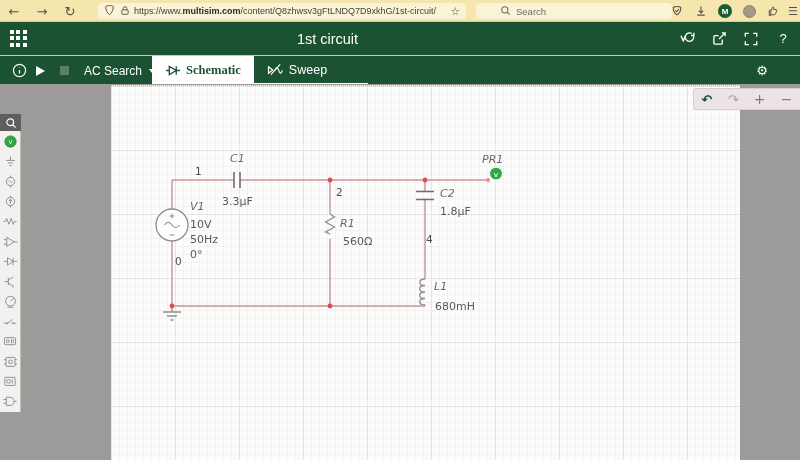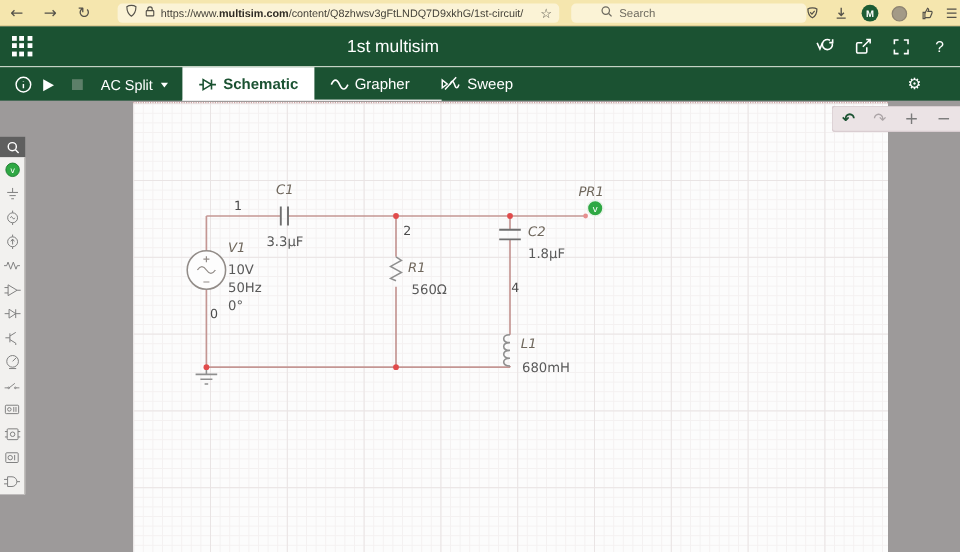--- a/index.html
+++ b/index.html
@@ -69,21 +69,21 @@
   .play-tri { width:0; height:0; border-left:9px solid #fff; border-top:5.5px solid transparent; border-bottom:5.5px solid transparent; }
   .stop { left:60px; width:16px; }
   .stop-sq { width:9px; height:9px; background:#5d7f69; }
   .analysis { left:84px; color:#fff; font-size:12px; gap:7px; }
   .caret-down { width:0; height:0; border-top:4px solid #fff; border-left:3.5px solid transparent; border-right:3.5px solid transparent; margin-top:1px; }
   .tabs { position:absolute; left:152px; top:0; height:29px; display:flex; }
   .tab {
     height:27px; display:flex; align-items:center; gap:5px; padding:0 13px;
     color:#fff; font-size:12.5px; cursor:pointer;
   }
-  .tab.active { background:#fff; color:#1b5232; font-weight:700; height:28px; }
+  .tab.active { background:#fff; color:#1b5232; font-weight:700; height:28px;font-family:Liberation Serif, serif; }
   .tab-underline { position:absolute; left:152px; top:27px; width:216px; height:2px; background:#fff; }
   .gear { position:absolute; right:32px; top:0; height:29px; display:flex; align-items:center; color:#fff; font-size:13px; cursor:pointer; }
 
   
   .workspace { position:absolute; left:0; top:84px; width:800px; height:376px; background:#9d9a9a; }
 
   .sb-search {
     position:absolute; left:0; top:30px; width:21px; height:17px; background:#5f5f5f;
     display:flex; align-items:center; justify-content:center; cursor:pointer;
   }
@@ -188,21 +188,21 @@
       <span></span>
         <span></span>
         <span></span>
         <span></span>
         <span></span>
         <span></span>
         <span></span>
         <span></span>
         <span></span>
     </div>
-    <div class="app-title">1st multisim</div>
+    <div class="app-title">1st circuit</div>
     <div class="appbar-right">
       <div class="hicon">
         <svg width="17" height="15" viewBox="0 0 18 16" fill="none" stroke="#fff" stroke-width="1.4">
           <path d="M2 5 l2.5 5.5 2.2 -5.5"></path>
             <path d="M15.5 5.5 a4.5 4.5 0 1 1 -2 -2.8"></path>
             <path d="M15.8 1.8 v3 h-3"></path>
         </svg>
       </div>
       <div class="hicon">
         <svg width="15" height="15" viewBox="0 0 16 16" fill="none" stroke="#fff" stroke-width="1.4">
@@ -226,36 +226,30 @@
           <path d="M8 4.8 v.4 M8 7.4 V11.2"></path>
       </svg>
     </div>
     <div class="tb-item play">
         <div class="play-tri"></div>
       </div>
     <div class="tb-item stop">
         <div class="stop-sq"></div>
       </div>
     <div class="tb-item analysis">
-      <span>AC Split</span>
+      <span>AC Search</span>
       <div class="caret-down"></div>
     </div>
 
     <div class="tabs">
       <div class="tab active">
         <svg width="16" height="13" viewBox="0 0 17 14" fill="none" stroke="#1b5232" stroke-width="1.4">
           <path d="M1 7 H4.5 M4.5 2.5 V11.5 L12 7 Z M12 2.5 V11.5 M12 7 H16"></path>
         </svg>
         <span>Schematic</span>
-      </div>
-      <div class="tab">
-        <svg width="16" height="12" viewBox="0 0 17 13" fill="none" stroke="#fff" stroke-width="1.5">
-          <path d="M1 7 Q4.75 -1 8.5 7 T16 7"></path>
-        </svg>
-        <span>Grapher</span>
       </div>
       <div class="tab">
         <svg width="17" height="13" viewBox="0 0 18 14" fill="none" stroke="#fff" stroke-width="1.3">
           <path d="M1.5 11 V4 L6 7.5 Z"></path>
             <path d="M8.5 8 Q10.5 2 12.5 8 T16.5 8"></path>
             <path d="M4 12.5 L14 1.5"></path>
         </svg>
         <span>Sweep</span>
       </div>
     </div>

